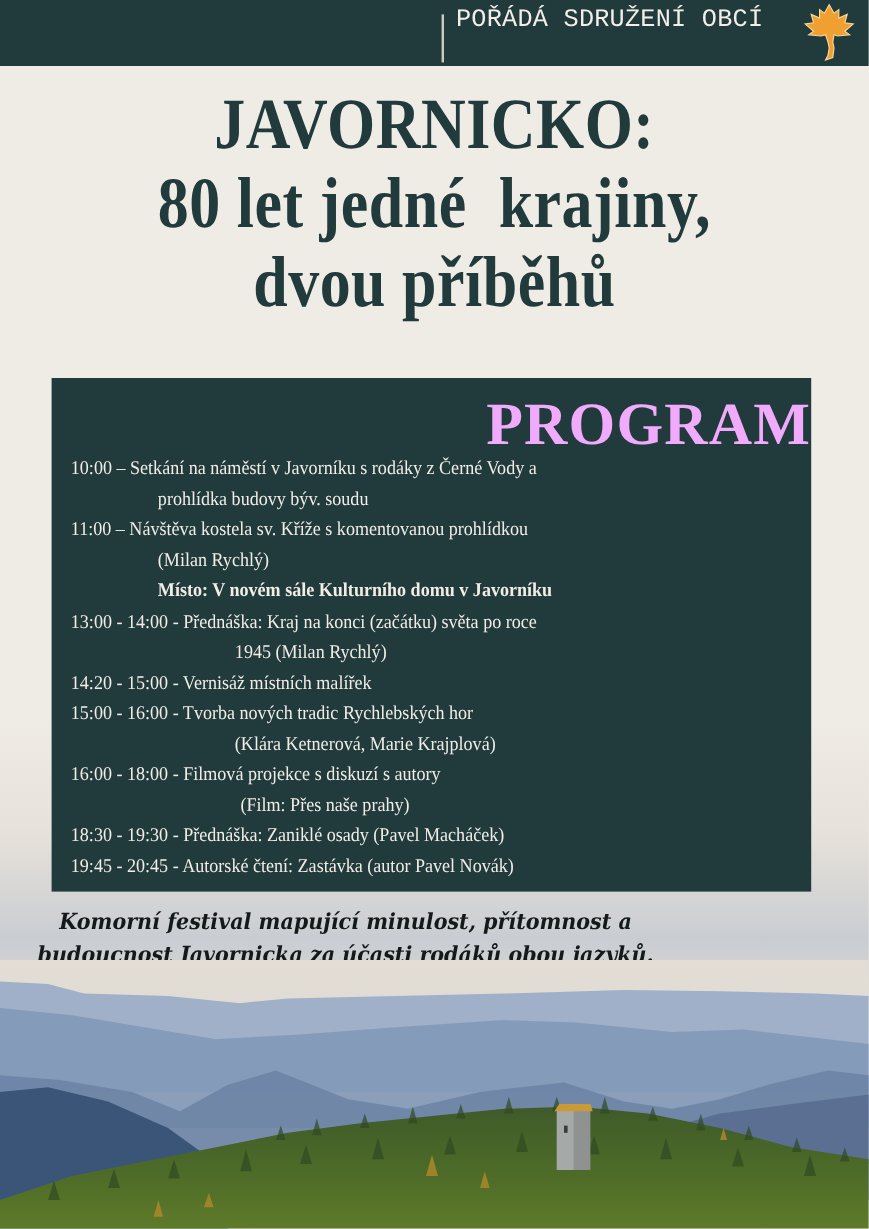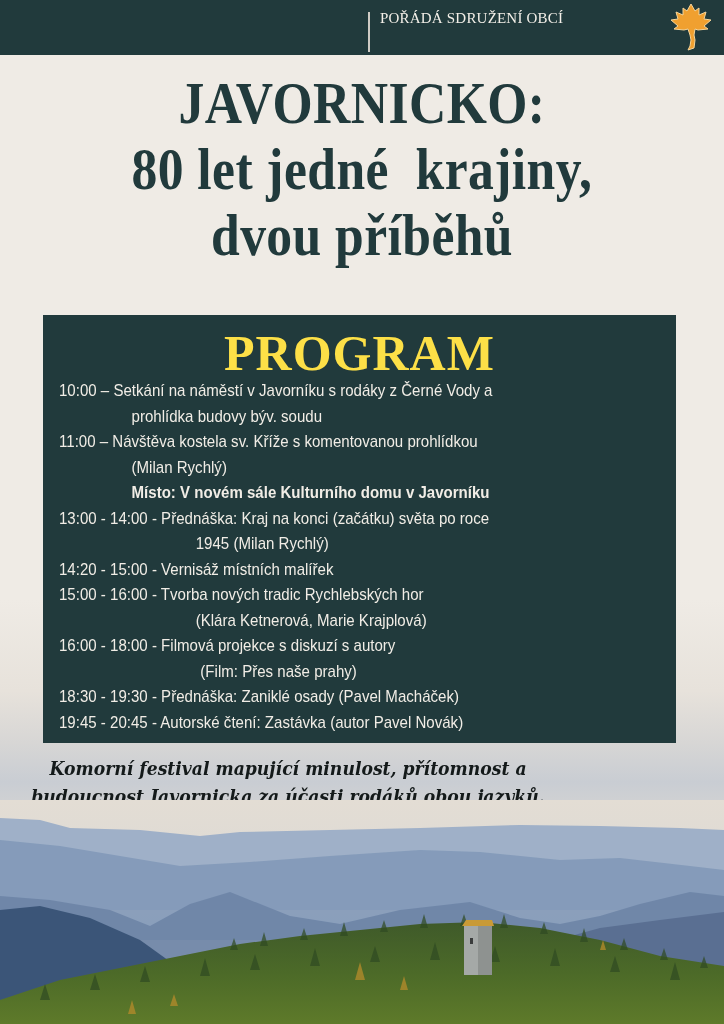--- a/index.html
+++ b/index.html
@@ -21,22 +21,22 @@
     font-family: "Liberation Serif", serif;
     font-size: 42px; line-height: 50px; letter-spacing: 0.5px;
     white-space: nowrap;
   }
   .topbar .divider {
     position: absolute; left: 368px; top: 12px; width: 2px; height: 40px;
     background: #cfcbc4;
   }
   .topbar .org {
     position: absolute; left: 380px; top: 8px;
-    font-family: Liberation Serif, serif;
-    font-size: 15px; line-height: 20px; letter-spacing: 0.2px;
+    font-family: Liberation Mono, monospace;
+    font-size: 21px; line-height: 20px; letter-spacing: 0.2px;
     white-space: nowrap;
     text-align: right;
   }
   .topbar .logo {
     position: absolute; left: 668px; top: 2px; width: 46px; height: 50px;
   }
 
   
   .title {
     position: absolute; left: 0; top: 70px; width: 724px;
@@ -51,30 +51,30 @@
   .title div { white-space: nowrap; }
 
   
   .program {
     position: absolute; left: 43px; top: 315px; width: 633px; height: 428px;
     background: #213a3c;
     color: #f1ede6;
   }
   .program .ptitle {
     position: absolute; left: 0; top: 10px; width: 100%;
-    text-align: center;
+    text-align: right;
     font-family: "Liberation Serif", serif;
     font-weight: bold;
     font-size: 50px; line-height: 56px;
     letter-spacing: 1px;
-    color: #fde047;
+    color: #f0abfc;
   }
   .prog-lines {
     position: absolute; left: 16px; top: 63px; width: 610px;
-    font-family: Liberation Sans, sans-serif;
+    font-family: Liberation Serif, serif;
     font-size: 16.2px; line-height: 25.5px;
   }
   .prog-lines .ln {
     white-space: nowrap; height: 25.5px; position: relative;
     transform: scaleX(0.93); transform-origin: left center;
   }
   .ln .t { display: inline-block; }
   .ln.indent1 { padding-left: 78px; }
   .ln.indent2 { padding-left: 147px; }
   .ln.indent3 { padding-left: 152px; }

